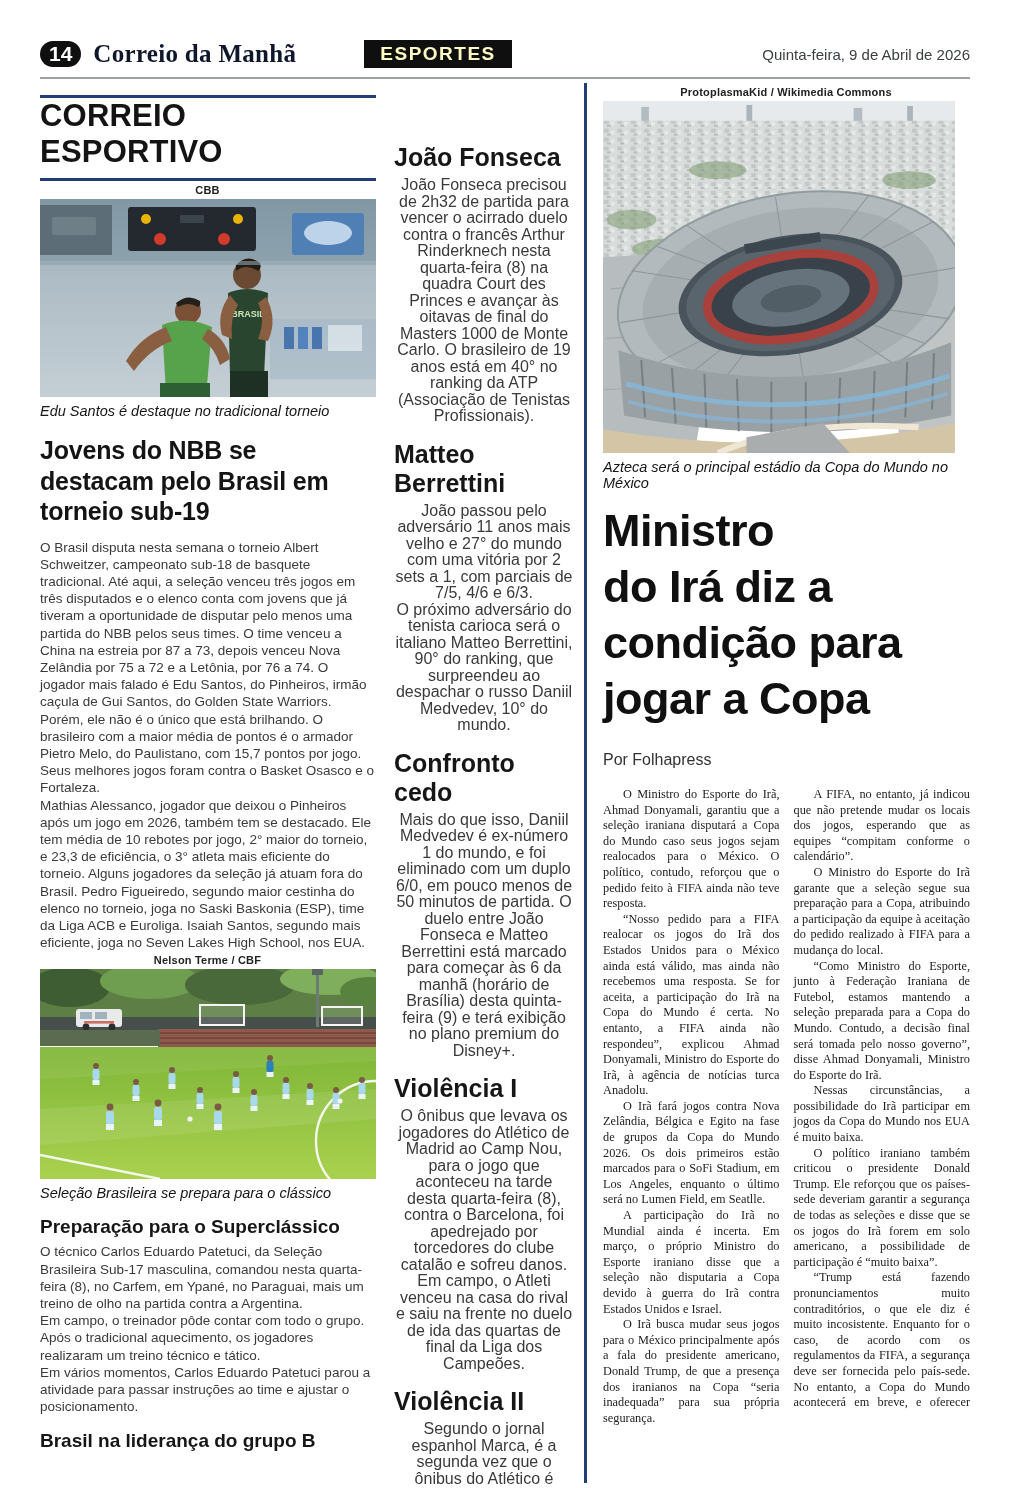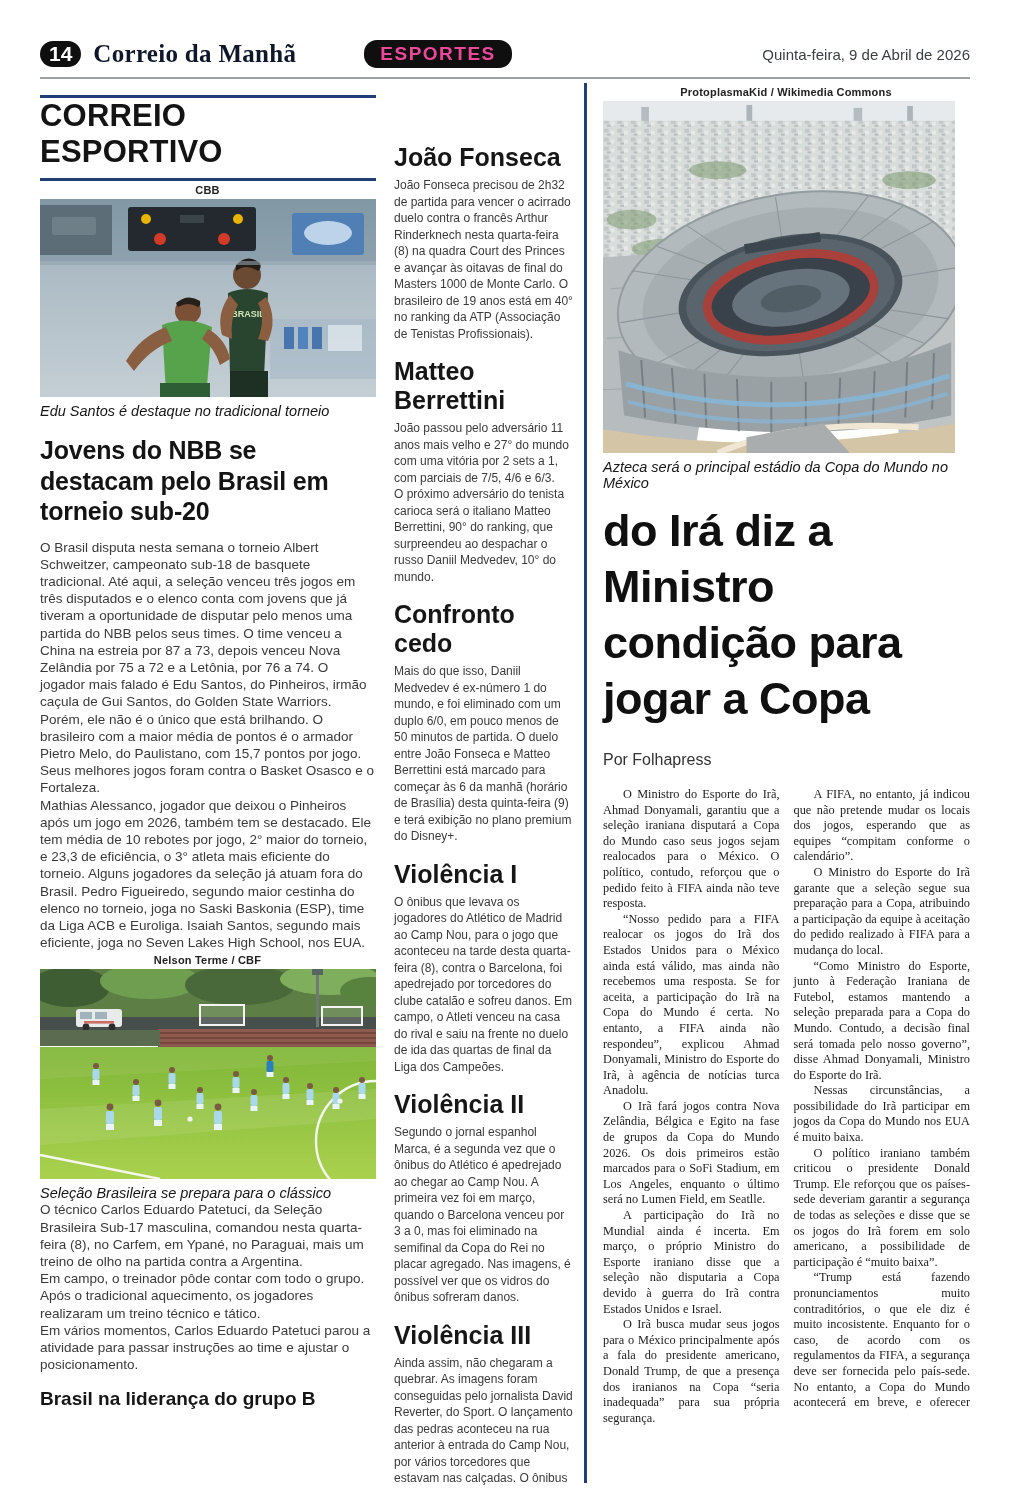--- a/index.html
+++ b/index.html
@@ -22,23 +22,23 @@
     background:#0f0f0f; color:#fff;
     font-weight:bold; font-size:21px;
     padding:2px 9px 3px 9px; line-height:1;border-radius:13px;
   }
   .masthead {
     font-family:"Liberation Serif", serif;
     font-weight:bold; font-size:25px; color:#0f172a;
     margin-left:12px; letter-spacing:.3px;
   }
   .section-box {
-    background:#0f0f0f; color:#ec4899;
+    background:#0f0f0f; color:#fef9c3;
     font-weight:bold; font-size:19px; letter-spacing:1.5px;
-    padding:4px 16px 5px 16px; margin-left:68px; line-height:1;border-radius:13px;
+    padding:4px 16px 5px 16px; margin-left:68px; line-height:1;
   }
   .issue-date { margin-left:auto; font-size:15px; color:#3c4043; }
 
   
   .content { display:flex; margin:0 40px; align-items:flex-start; }
   .col-left  { width:336px; margin-top:16px; }
   .col-mid   { width:180px; margin-left:18px; margin-top:64px; }
   .col-right {
     flex:1; margin-left:10px; margin-top:4px;
     border-left:3px solid #223e74;
@@ -65,21 +65,21 @@
     font-size:25px; line-height:1.22; font-weight:bold;
     color:#141414; margin:16px 0 12px 0; letter-spacing:-.2px;
   }
   .body-sans { font-size:13.5px; line-height:17.2px; color:#3a3a3a; }
   .h-sub { font-size:19px; font-weight:bold; color:#161616; margin:15px 0 5px 0; }
   .stack-p p { margin:0; }
 
   
   .mid-item h3 { font-size:25px; font-weight:bold; color:#161616; margin:15px 0 5px 0; }
   .mid-item:first-child h3 { margin-top:0; }
-  .mid-item p { font-size:12px; line-height:16.5px; color:#3a3a3a; white-space:pre-line; }
+  .mid-item p { font-size:16px; line-height:16.5px; color:#3a3a3a; white-space:pre-line;text-align:center; }
 
   
   .h-main {
     font-weight:bold; font-size:45px; line-height:56px;
     color:#101010; letter-spacing:-.5px; margin-top:12px;
   }
   .subheadline { font-size:22px; line-height:28px; color:#5a5e63; margin-top:14px; }
   .byline { font-size:16px; color:#333; margin-top:24px; }
   .serif-body {
     margin-top:18px; height:648px; overflow:hidden;
@@ -154,21 +154,21 @@
             <path d="M122 126 q24 -10 50 2 l-6 70 l-40 -4 z" fill="#57a34c"></path>
             <path d="M126 128 q-26 10 -40 34 l8 10 q16 -22 38 -30 z" fill="#8a5f41"></path>
             <path d="M168 130 q18 10 22 30 l-10 6 q-6 -18 -18 -26 z" fill="#8a5f41"></path>
             <rect x="120" y="184" width="50" height="14" fill="#2e5e33"></rect>
           </g>
           <rect x="0" y="62" width="336" height="4" fill="#8fa3ae" opacity="0.6"></rect>
         </svg>
       </div>
       <div class="caption">Edu Santos é destaque no tradicional torneio</div>
 
-      <h2 class="h-news">Jovens do NBB se destacam pelo Brasil em torneio sub-20</h2>
+      <h2 class="h-news">Jovens do NBB se destacam pelo Brasil em torneio sub-19</h2>
       <p class="body-sans">O Brasil disputa nesta semana o torneio Albert Schweitzer, campeonato sub-18 de basquete tradicional. Até aqui, a seleção venceu três jogos em três disputados e o elenco conta com jovens que já tiveram a oportunidade de disputar pelo menos uma partida do NBB pelos seus times. O time venceu a China na estreia por 87 a 73, depois venceu Nova Zelândia por 75 a 72 e a Letônia, por 76 a 74. O jogador mais falado é Edu Santos, do Pinheiros, irmão caçula de Gui Santos, do Golden State Warriors. Porém, ele não é o único que está brilhando. O brasileiro com a maior média de pontos é o armador Pietro Melo, do Paulistano, com 15,7 pontos por jogo. Seus melhores jogos foram contra o Basket Osasco e o Fortaleza.</p>
 
       <p class="body-sans">Mathias Alessanco, jogador que deixou o Pinheiros após um jogo em 2026, também tem se destacado. Ele tem média de 10 rebotes por jogo, 2° maior do torneio, e 23,3 de eficiência, o 3° atleta mais eficiente do torneio. Alguns jogadores da seleção já atuam fora do Brasil. Pedro Figueiredo, segundo maior cestinha do elenco no torneio, joga no Saski Baskonia (ESP), time da Liga ACB e Euroliga. Isaiah Santos, segundo mais eficiente, joga no Seven Lakes High School, nos EUA.</p>
 
       <div class="credit">Nelson Terme / CBF</div>
 
       <div class="photo-frame" style="height:210px;">
         <svg width="336" height="210" viewBox="0 0 336 210">
           <defs>
             <linearGradient id="fieldg" x1="0" y1="0" x2="0" y2="1">
@@ -285,20 +285,21 @@
                 <rect x="-3.5" y="-4" width="7" height="11" rx="2" fill="#a8d8ea"></rect>
                 <rect x="-3.5" y="7" width="7" height="5" fill="#e8f4fa"></rect>
               </g>
             <circle cx="150" cy="150" r="2.6" fill="#f2f2f2"></circle>
             <circle cx="300" cy="132" r="2.6" fill="#f2f2f2"></circle>
           </g>
         </svg>
       </div>
       <div class="caption">Seleção Brasileira se prepara para o clássico</div>
 
+      <h3 class="h-sub">Preparação para o Superclássico</h3>
       <div class="body-sans stack-p">
         <p>O técnico Carlos Eduardo Patetuci, da Seleção Brasileira Sub-17 masculina, comandou nesta quarta-feira (8), no Carfem, em Ypané, no Paraguai, mais um treino de olho na partida contra a Argentina.</p>
         <p>Em campo, o treinador pôde contar com todo o grupo. Após o tradicional aquecimento, os jogadores realizaram um treino técnico e tático.</p>
         <p>Em vários momentos, Carlos Eduardo Patetuci parou a atividade para passar instruções ao time e ajustar o posicionamento.</p>
       </div>
 
       <h3 class="h-sub">Brasil na liderança do grupo B</h3>
 
     </div>
 
@@ -406,22 +407,22 @@
           <path d="M26 304 Q196 348 360 296" stroke="#86b7d8" stroke-width="4" fill="none" opacity="0.7"></path>
 
           <path d="M0 332 Q180 362 368 326 L368 356 L0 356 Z" fill="#d4c5a6"></path>
           <path d="M120 356 Q200 322 330 330" stroke="#efe6d4" stroke-width="6" fill="none"></path>
           <polygon points="150,340 230,326 258,356 150,356" fill="#a9adad"></polygon>
         </svg>
       </div>
       <div class="caption">Azteca será o principal estádio da Copa do Mundo no México</div>
 
       <h1 class="h-main">
+        <div>Ministro</div>
         <div>do Irá diz a</div>
-        <div>Ministro</div>
         <div>condição para</div>
         <div>jogar a Copa</div>
       </h1>
 
       <div class="byline">Por Folhapress</div>
 
       <div class="serif-body">
         <p>O Ministro do Esporte do Irã, Ahmad Donyamali, garantiu que a seleção iraniana disputará a Copa do Mundo caso seus jogos sejam realocados para o México. O político, contudo, reforçou que o pedido feito à FIFA ainda não teve resposta.</p>
         <p>“Nosso pedido para a FIFA realocar os jogos do Irã dos Estados Unidos para o México ainda está válido, mas ainda não recebemos uma resposta. Se for aceita, a participação do Irã na Copa do Mundo é certa. No entanto, a FIFA ainda não respondeu”, explicou Ahmad Donyamali, Ministro do Esporte do Irã, à agência de notícias turca Anadolu.</p>
         <p>O Irã fará jogos contra Nova Zelândia, Bélgica e Egito na fase de grupos da Copa do Mundo 2026. Os dois primeiros estão marcados para o SoFi Stadium, em Los Angeles, enquanto o último será no Lumen Field, em Seatlle.</p>

